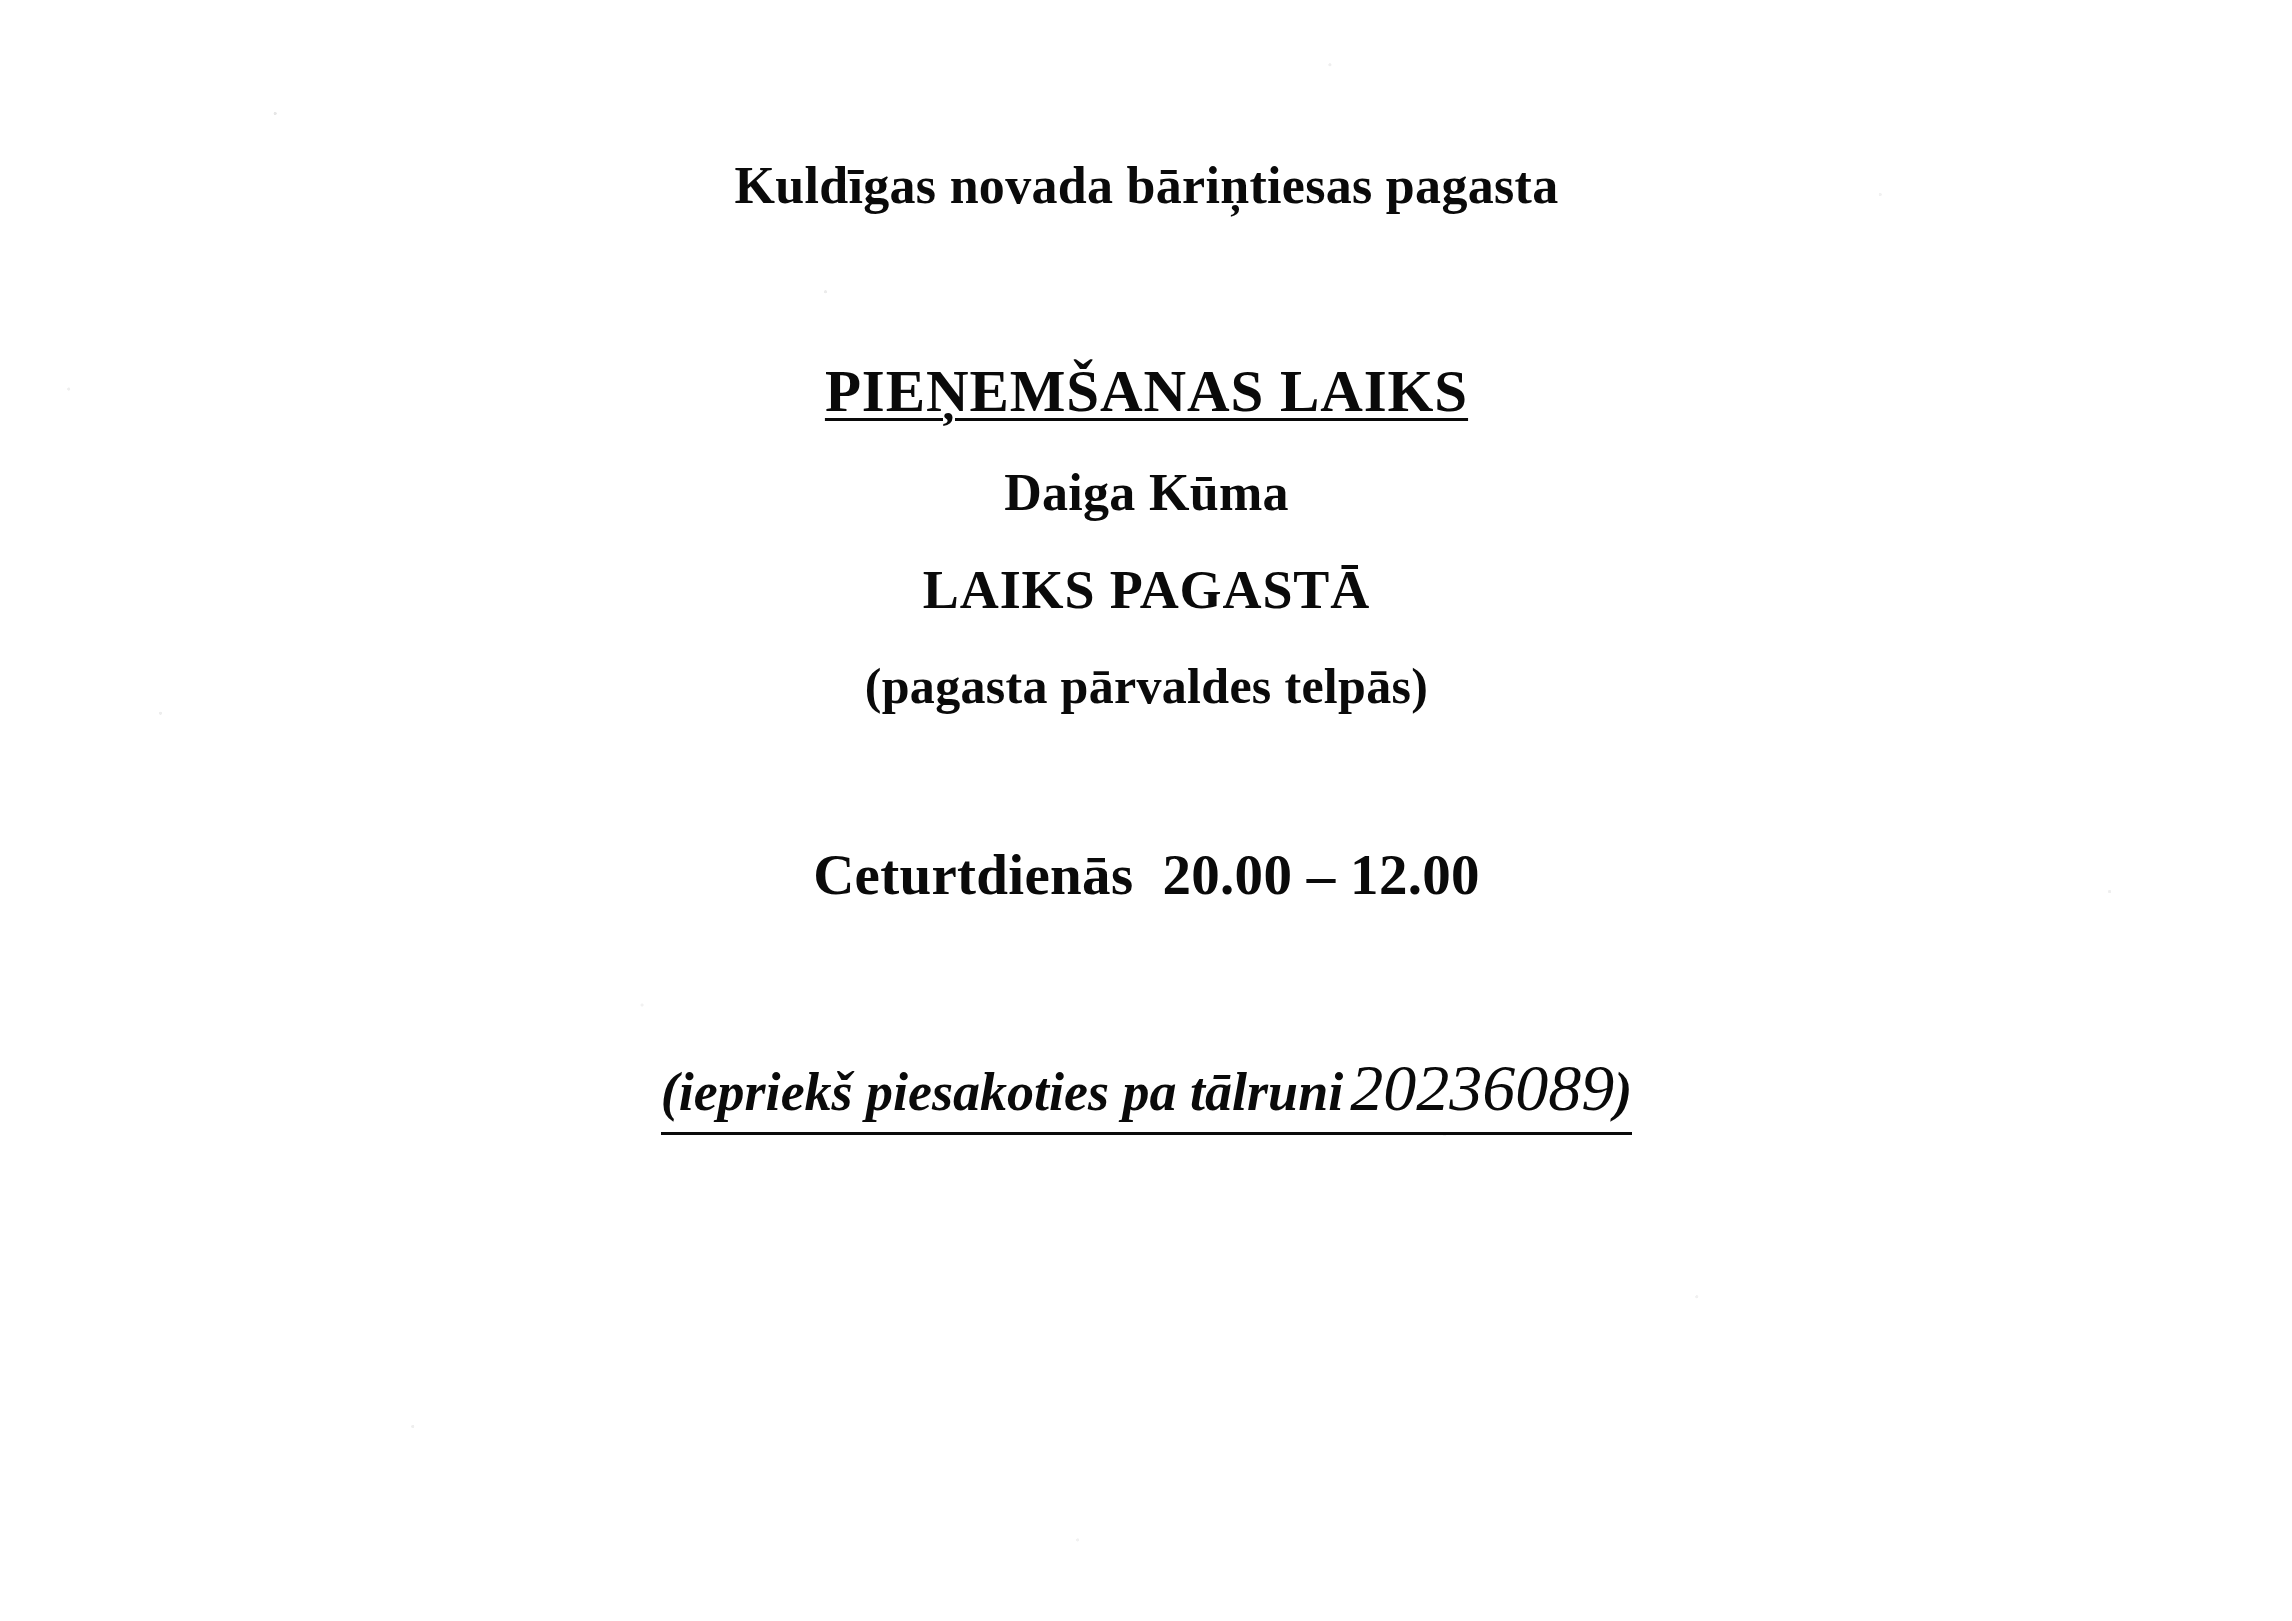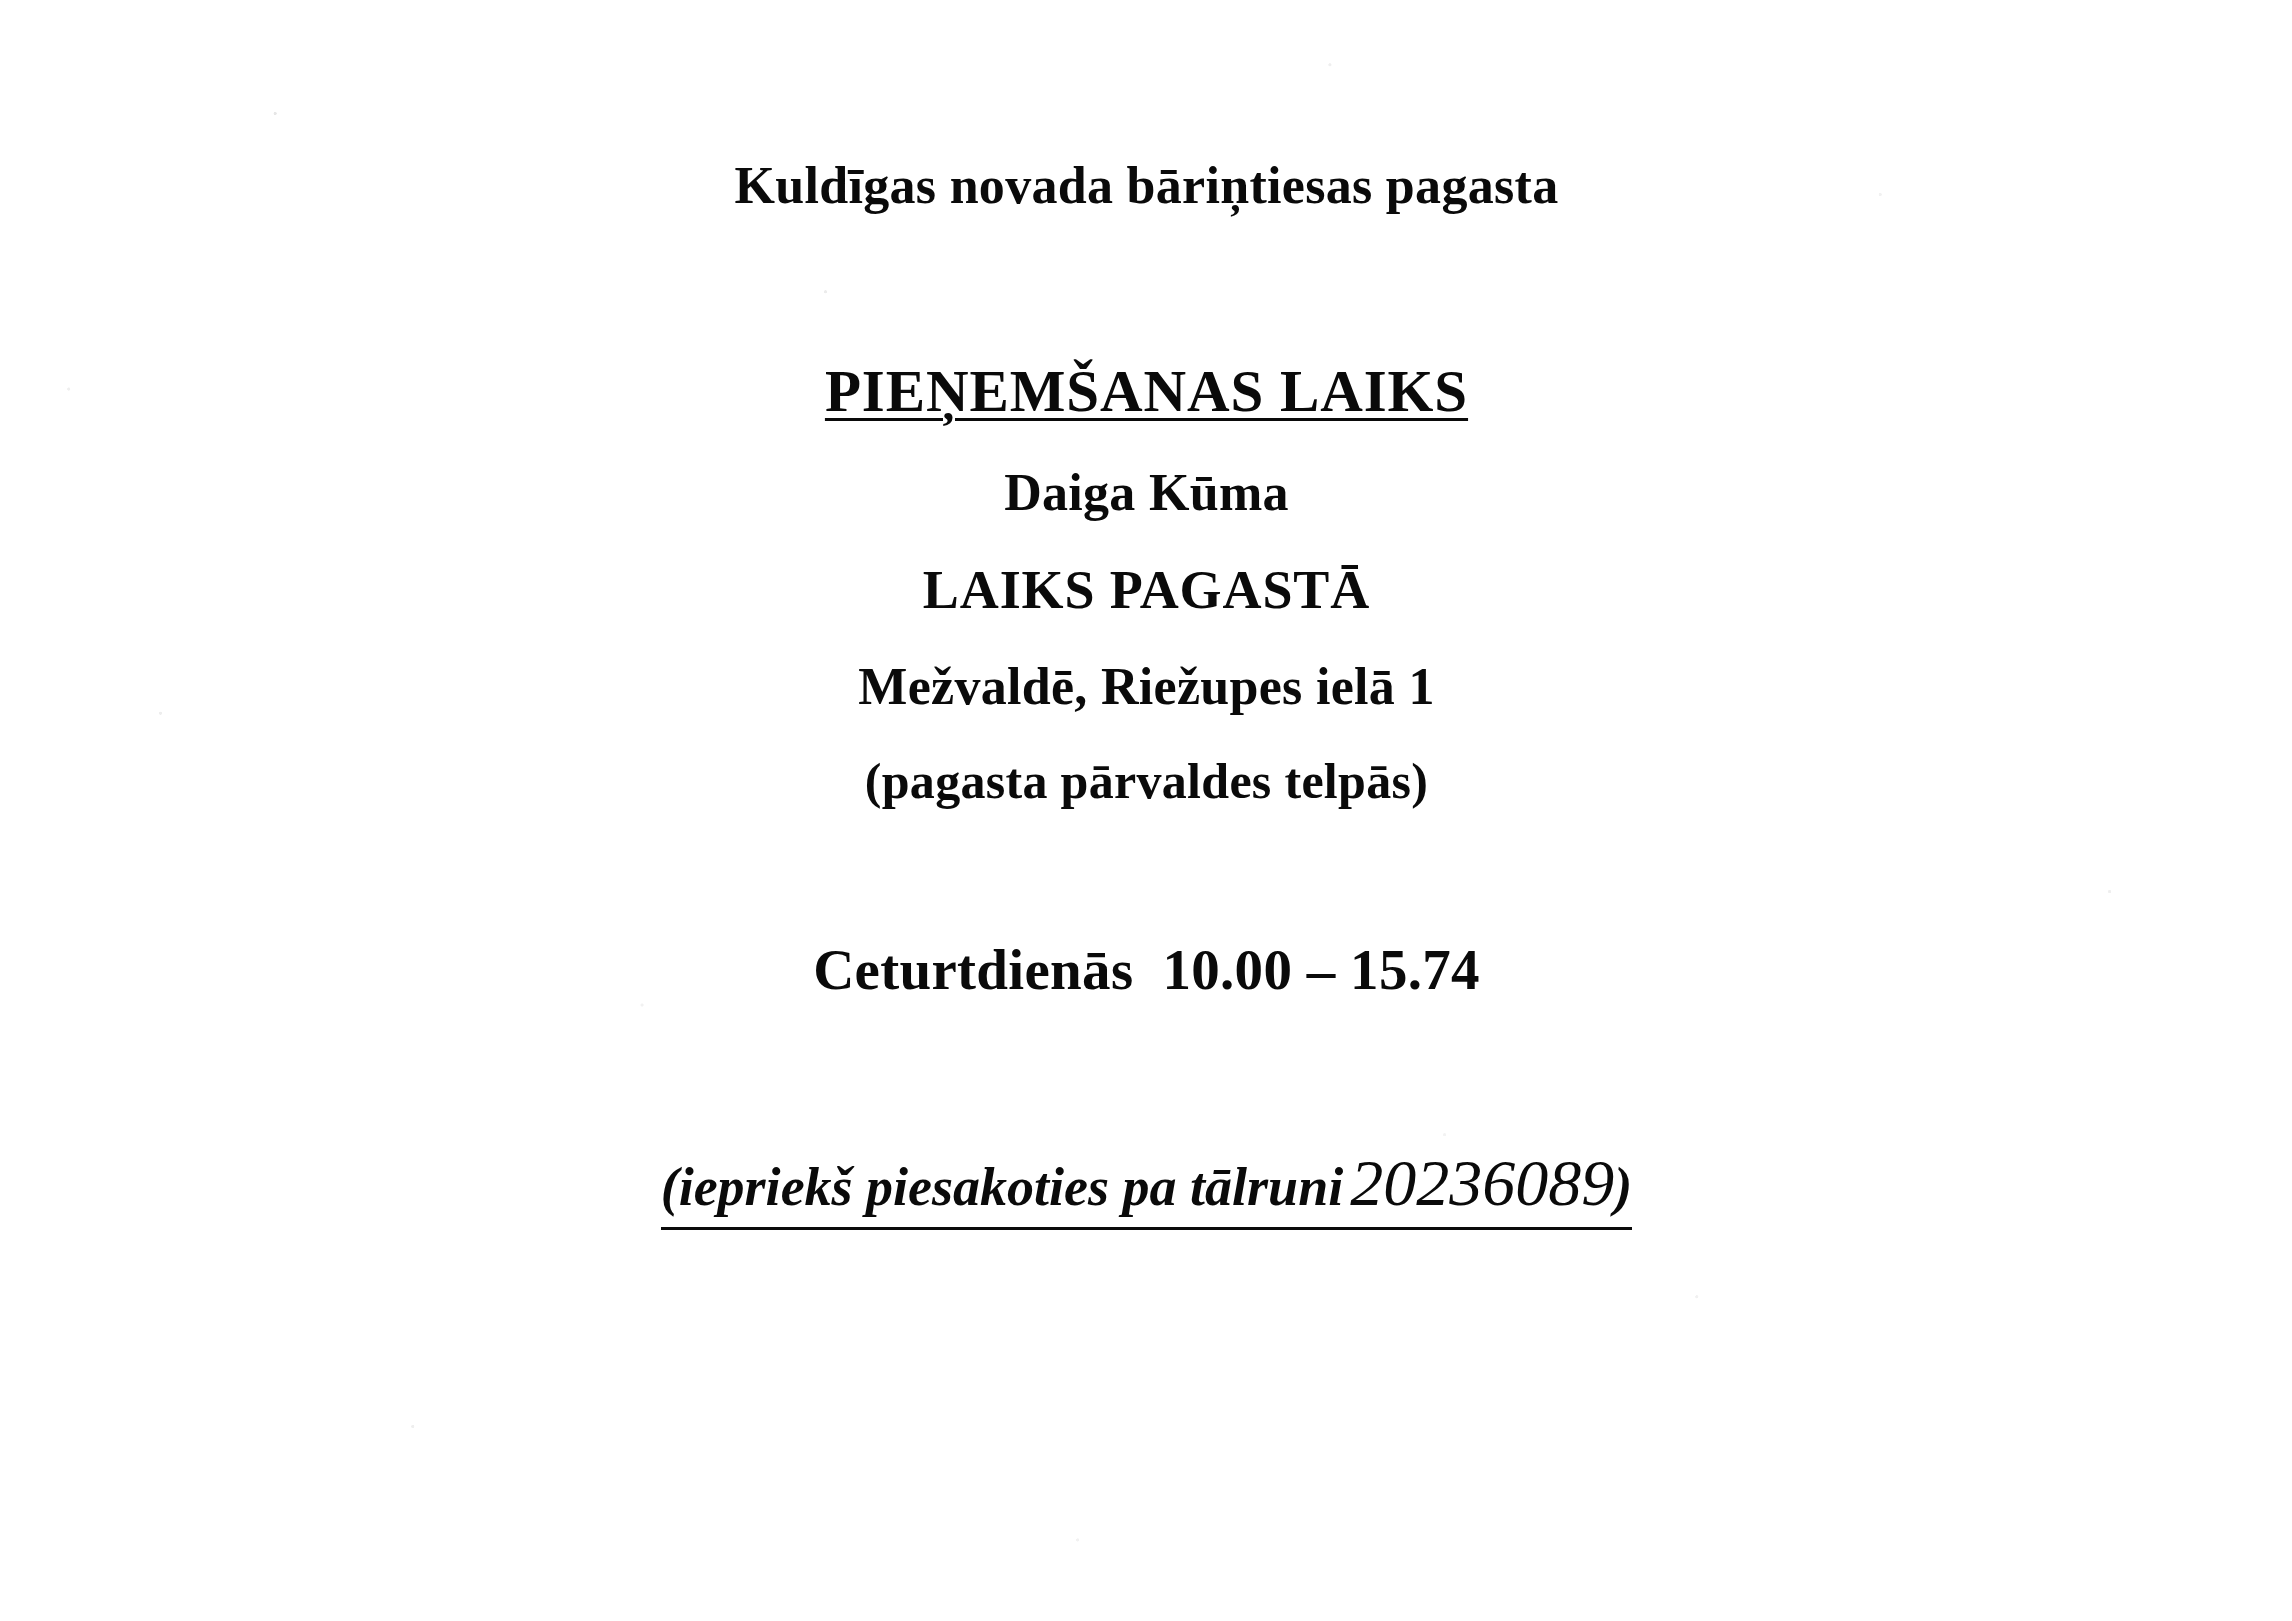--- a/index.html
+++ b/index.html
@@ -125,25 +125,24 @@
 <div class="sheet">
 
   <div class="line heading-1">Kuldīgas novada bāriņtiesas pagasta</div>
 
   <div class="line title-main">PIEŅEMŠANAS LAIKS</div>
 
   <div class="line heading-2">Daiga Kūma</div>
 
   <div class="line title-sub">LAIKS PAGASTĀ</div>
 
-  <div class="line addr">Mežvaldē, Riežupes ielā 1</div>
 
   <div class="line addr-paren">(pagasta pārvaldes telpās)</div>
 
-  <div class="line hours">Ceturtdienās  10.00 – 15.74</div>
+  <div class="line hours">Ceturtdienās  20.00 – 12.00</div>
 
   <div class="footnote-row">
     <span class="footnote-text">(iepriekš piesakoties pa tālruni</span>
     <span class="footnote-phone">20236089</span>
     <span class="footnote-close">)</span>
   </div>
 
 </div>
 
 

